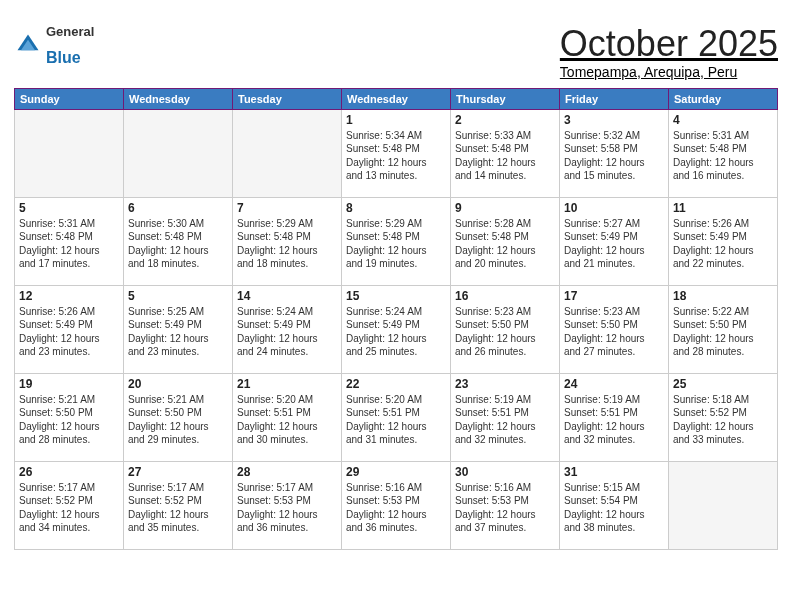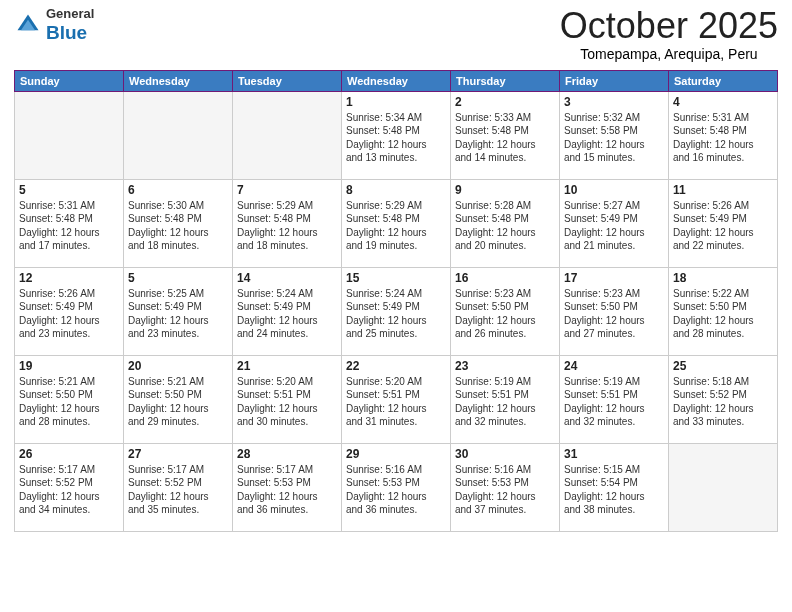--- a/index.html
+++ b/index.html
@@ -6,21 +6,21 @@
     body {
       width: 792px;
       height: 612px;
       font-family: Arial, sans-serif;
       background: #fff;
       overflow: hidden;
     }
     .container {
       width: 792px;
       height: 520px;
-      padding: 6px 14px;
+      padding: 24px 14px;
     }
     .header {
       display: flex;
       align-items: flex-start;
       justify-content: space-between;
       margin-bottom: 8px;
     }
     .logo {
       display: flex;
       align-items: center;
@@ -28,21 +28,22 @@
     }
     .logo-text {
       font-size: 13px;
       line-height: 1.2;
     }
     .logo-icon {
       width: 28px;
       height: 28px;
     }
     .title-block {
-      text-align: center;
+      text-align: left;
+      text-decoration: underline;
     }
     .month-title {
       font-size: 36px;
       font-weight: 300;
       color: #222;
       line-height: 1.1;
     }
     .location {
       font-size: 14px;
       color: #000000;
@@ -91,21 +92,21 @@
 
 <div class="container">
   <div class="header">
     <div class="logo">
       <svg class="logo-icon" viewBox="0 0 32 32" xmlns="http://www.w3.org/2000/svg">
         <polygon points="16,4 28,22 4,22" fill="#1a6faf"></polygon>
         <polygon points="16,10 24,22 8,22" fill="#5ba3d9"></polygon>
       </svg>
       <div class="logo-text">
         <div style="color:#333;font-weight:bold;font-size:13px;">General</div>
-        <div style="color:#1a6faf;font-weight:bold;font-size:19px;">Blue</div>
+        <div style="color:#1a6faf;font-weight:bold;font-size:16px;margin-top:8px;">Blue</div>
       </div>
     </div>
     <div class="title-block">
       <div class="month-title">October 2025</div>
       <div class="location">Tomepampa, Arequipa, Peru</div>
     </div>
   </div>
 
   <table class="calendar">
     <thead>

